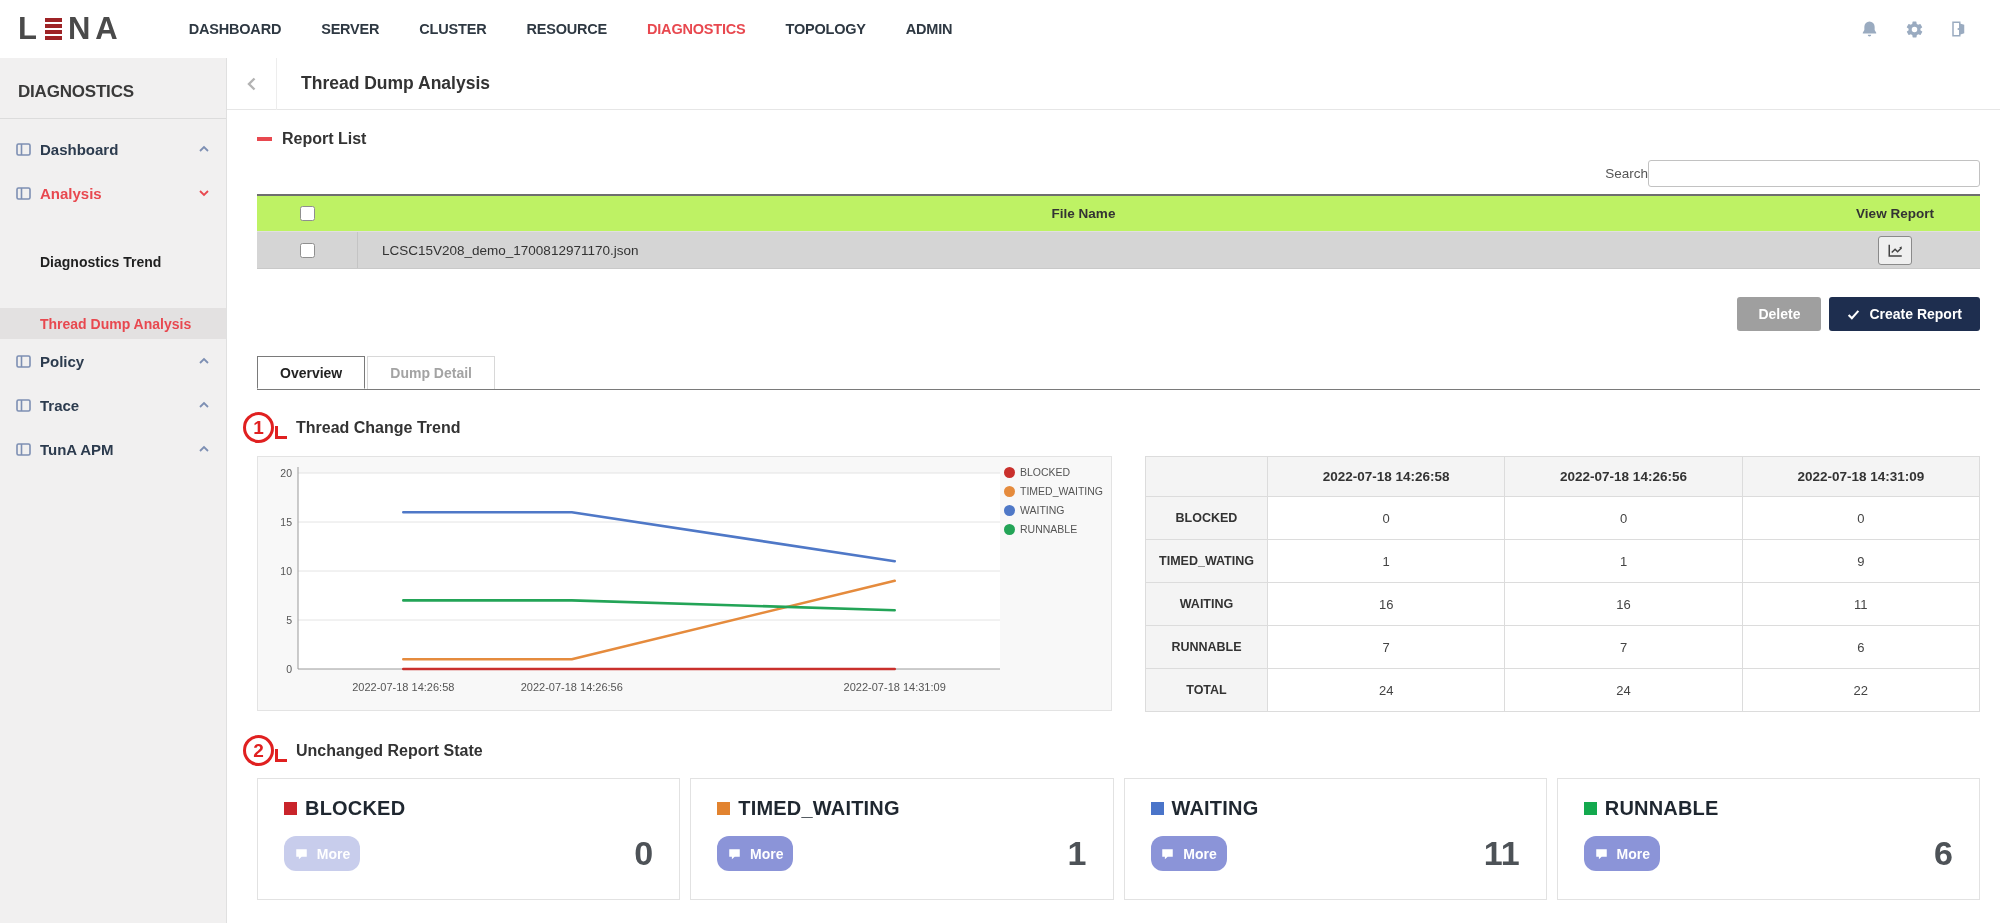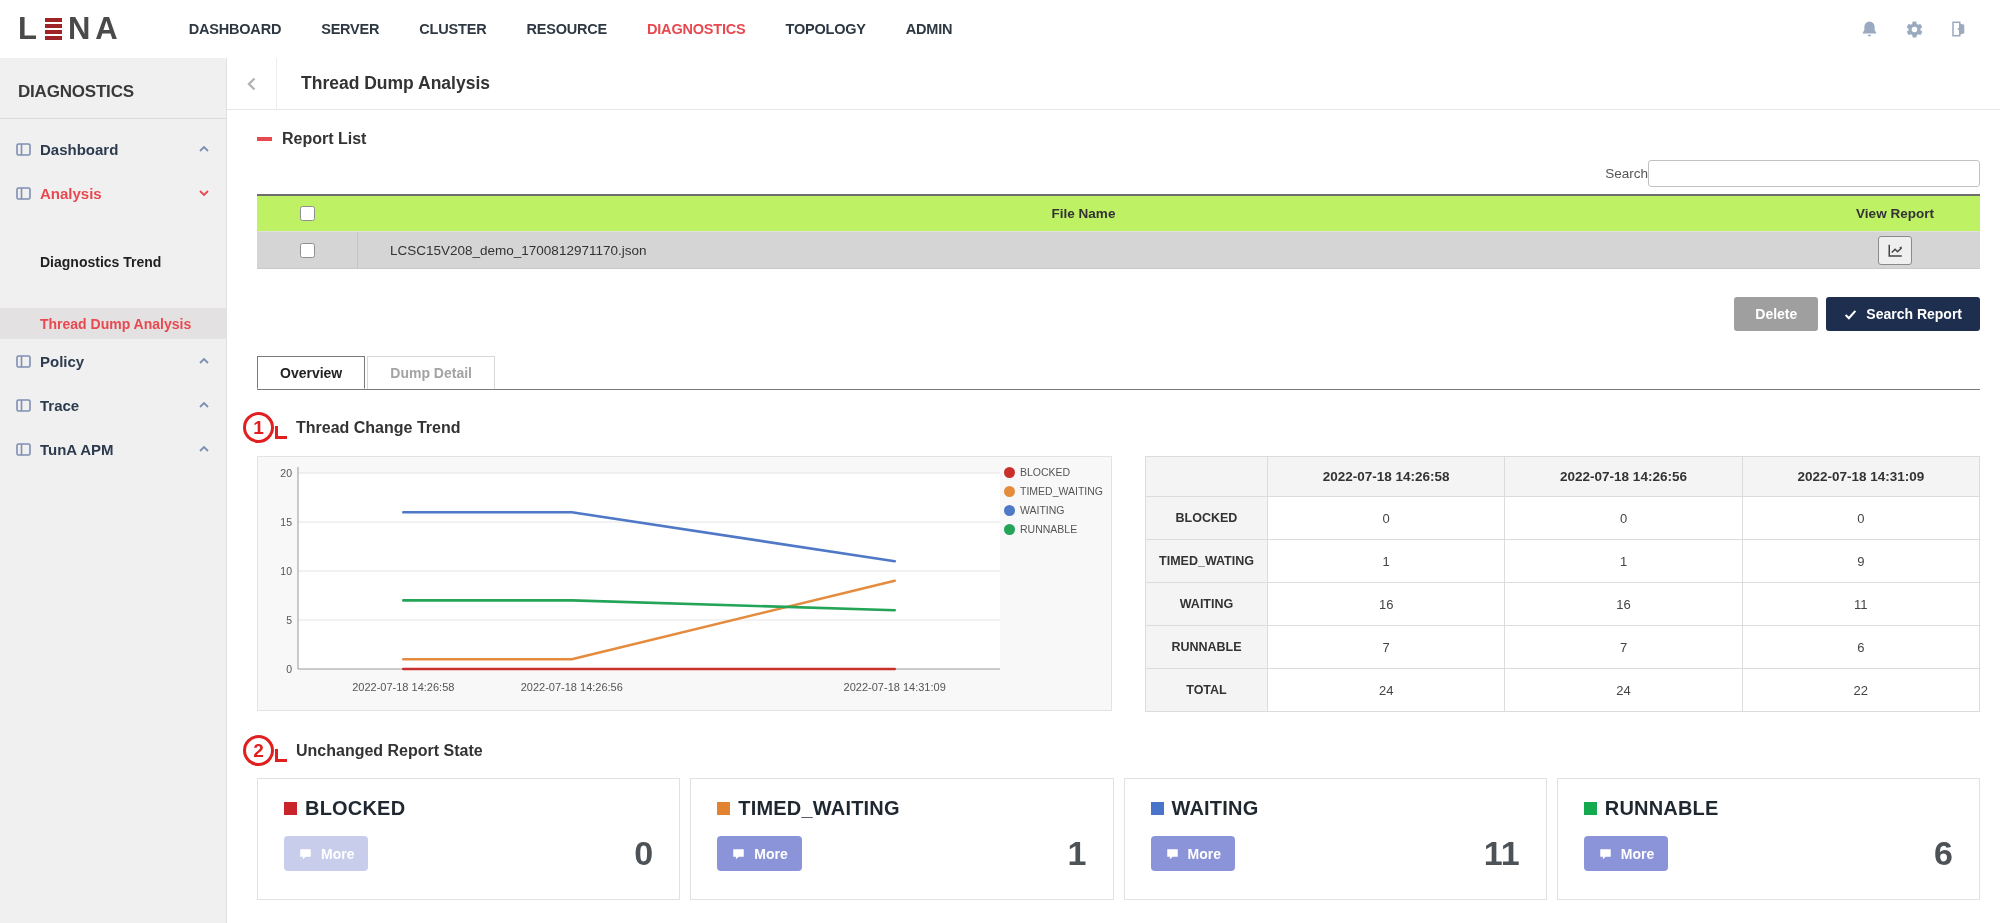--- a/index.html
+++ b/index.html
@@ -53,21 +53,21 @@
     outline:none; padding:0 8px; font-size:13px; }
 
   
   .report-table { margin-top:7px; border-top:2px solid #6e6e6e; }
   .rt-header { display:flex; height:36px; background:#bef264; border-bottom:1px solid #e0e0e0;
     align-items:center; font-size:13.5px; font-weight:bold; color:#333; }
   .rt-row { display:flex; height:37px; background:#d5d5d5; align-items:center;
     border-bottom:1px solid #c9c9c9; }
   .col-check { width:100px; display:flex; justify-content:center; align-items:center; }
   .col-file { flex:1; text-align:center; }
-  .rt-row .col-file { text-align:center; padding-left:32px; font-size:13.5px; color:#333;
+  .rt-row .col-file { text-align:center; padding-left:24px; font-size:13.5px; color:#333;
     border-left:1px solid rgba(0,0,0,0.08); height:100%; display:flex; align-items:center; }
   .col-view { width:170px; display:flex; justify-content:center; align-items:center; }
   .checkbox { width:15px; height:15px; background:#fff; border:1px solid #8f8f8f;
     border-radius:2.5px; cursor:pointer; }
   .view-btn { width:34px; height:29px; background:#efefef; border:1px solid #8a8a8a;
     border-radius:3px; display:flex; align-items:center; justify-content:center; cursor:pointer; }
 
   .actions-row { display:flex; justify-content:flex-end; gap:8px; margin-top:28px; }
   .btn { height:34px; border-radius:3px; display:flex; align-items:center; justify-content:center;
     font-size:14px; font-weight:bold; color:#fff; cursor:pointer; }
@@ -107,21 +107,21 @@
   .trend-table tr { height:43px; }
   .trend-table tr.head { height:40px; }
 
   
   .cards-row { margin-top:12px; display:flex; gap:10px; }
   .card { flex:1; height:122px; border:1px solid #e2e2e2; background:#fff; padding:18px 26px 0 26px; }
   .card-title { display:flex; align-items:center; gap:8px; font-size:20px; font-weight:bold;
     color:#1f2730; letter-spacing:0.2px; }
   .card-title .sq { width:13px; height:13px; flex:none; }
   .card-bottom { display:flex; justify-content:space-between; align-items:center; margin-top:14px; }
-  .more-btn { height:35px; min-width:76px; padding:0 14px; border-radius:4px; background:#8b94d8;
+  .more-btn { height:35px; min-width:76px; padding:0 6px; border-radius:12px; background:#8b94d8;
     color:#fff; font-size:14px; font-weight:bold; display:flex; align-items:center;
     justify-content:center; gap:8px; cursor:pointer; }
   .more-btn.disabled { background:#c8cdec; cursor:default; }
   .count { font-size:34px; font-weight:bold; color:#4d5257; }
 </style>
 </head>
 <body>
 
 <div class="topbar">
   <div class="logo">
@@ -295,21 +295,21 @@
           </span>
         </div>
       </div>
 
       <div class="actions-row">
         <span class="btn btn-delete">Delete</span>
         <span class="btn btn-create">
           <svg width="13" height="13" viewBox="0 0 16 16">
               <path d="M2 8.5 L6 12.5 L14 3.5" stroke="#fff" stroke-width="2.6" fill="none"></path>
             </svg>
-          <span>Search Report</span>
+          <span>Create Report</span>
         </span>
       </div>
 
       <div class="tabs-row">
         <span class="tab active">Overview</span>
         <span class="tab inactive">Dump Detail</span>
       </div>
 
       <div class="numbered-heading">
         <span class="num-circle">1</span>

